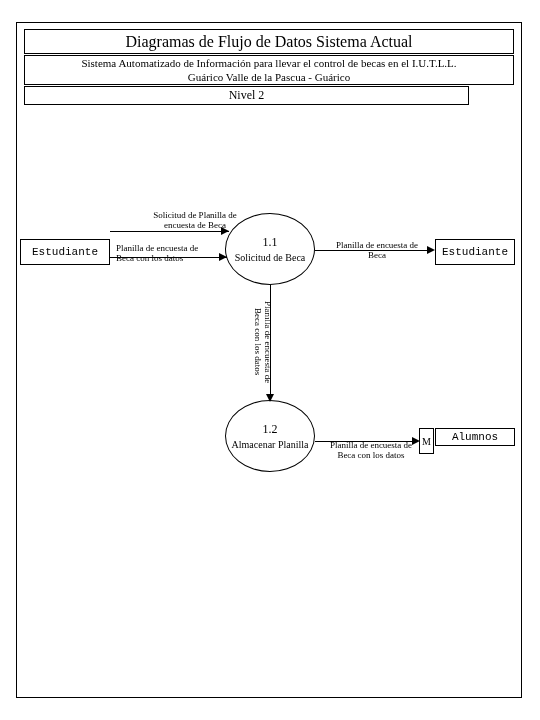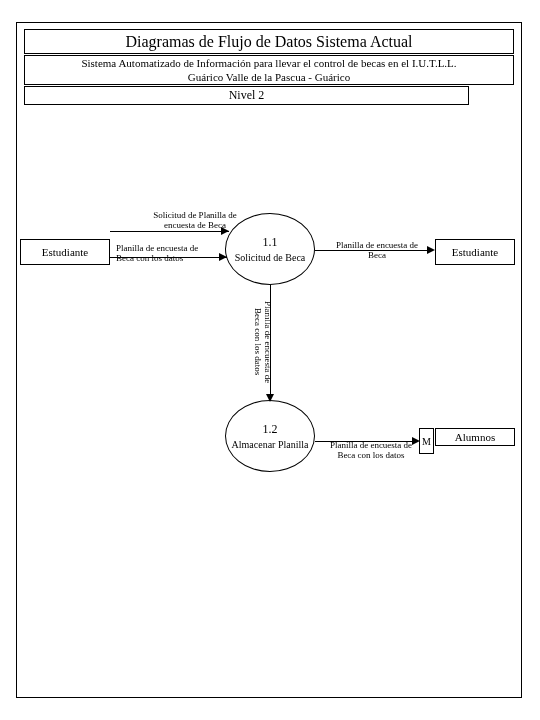--- a/index.html
+++ b/index.html
@@ -69,20 +69,21 @@
   .entity {
     position: absolute;
     border: 1px solid #000;
     box-sizing: border-box;
     text-align: center;
     font-size: 11px;
     display: flex;
     align-items: center;
     justify-content: center;
     background: #fff;
+    font-family: Liberation Mono, monospace;
   }
   .entity-left {
     left: 20px;
     top: 239px;
     width: 90px;
     height: 26px;
   }
   .entity-right {
     left: 435px;
     top: 239px;

